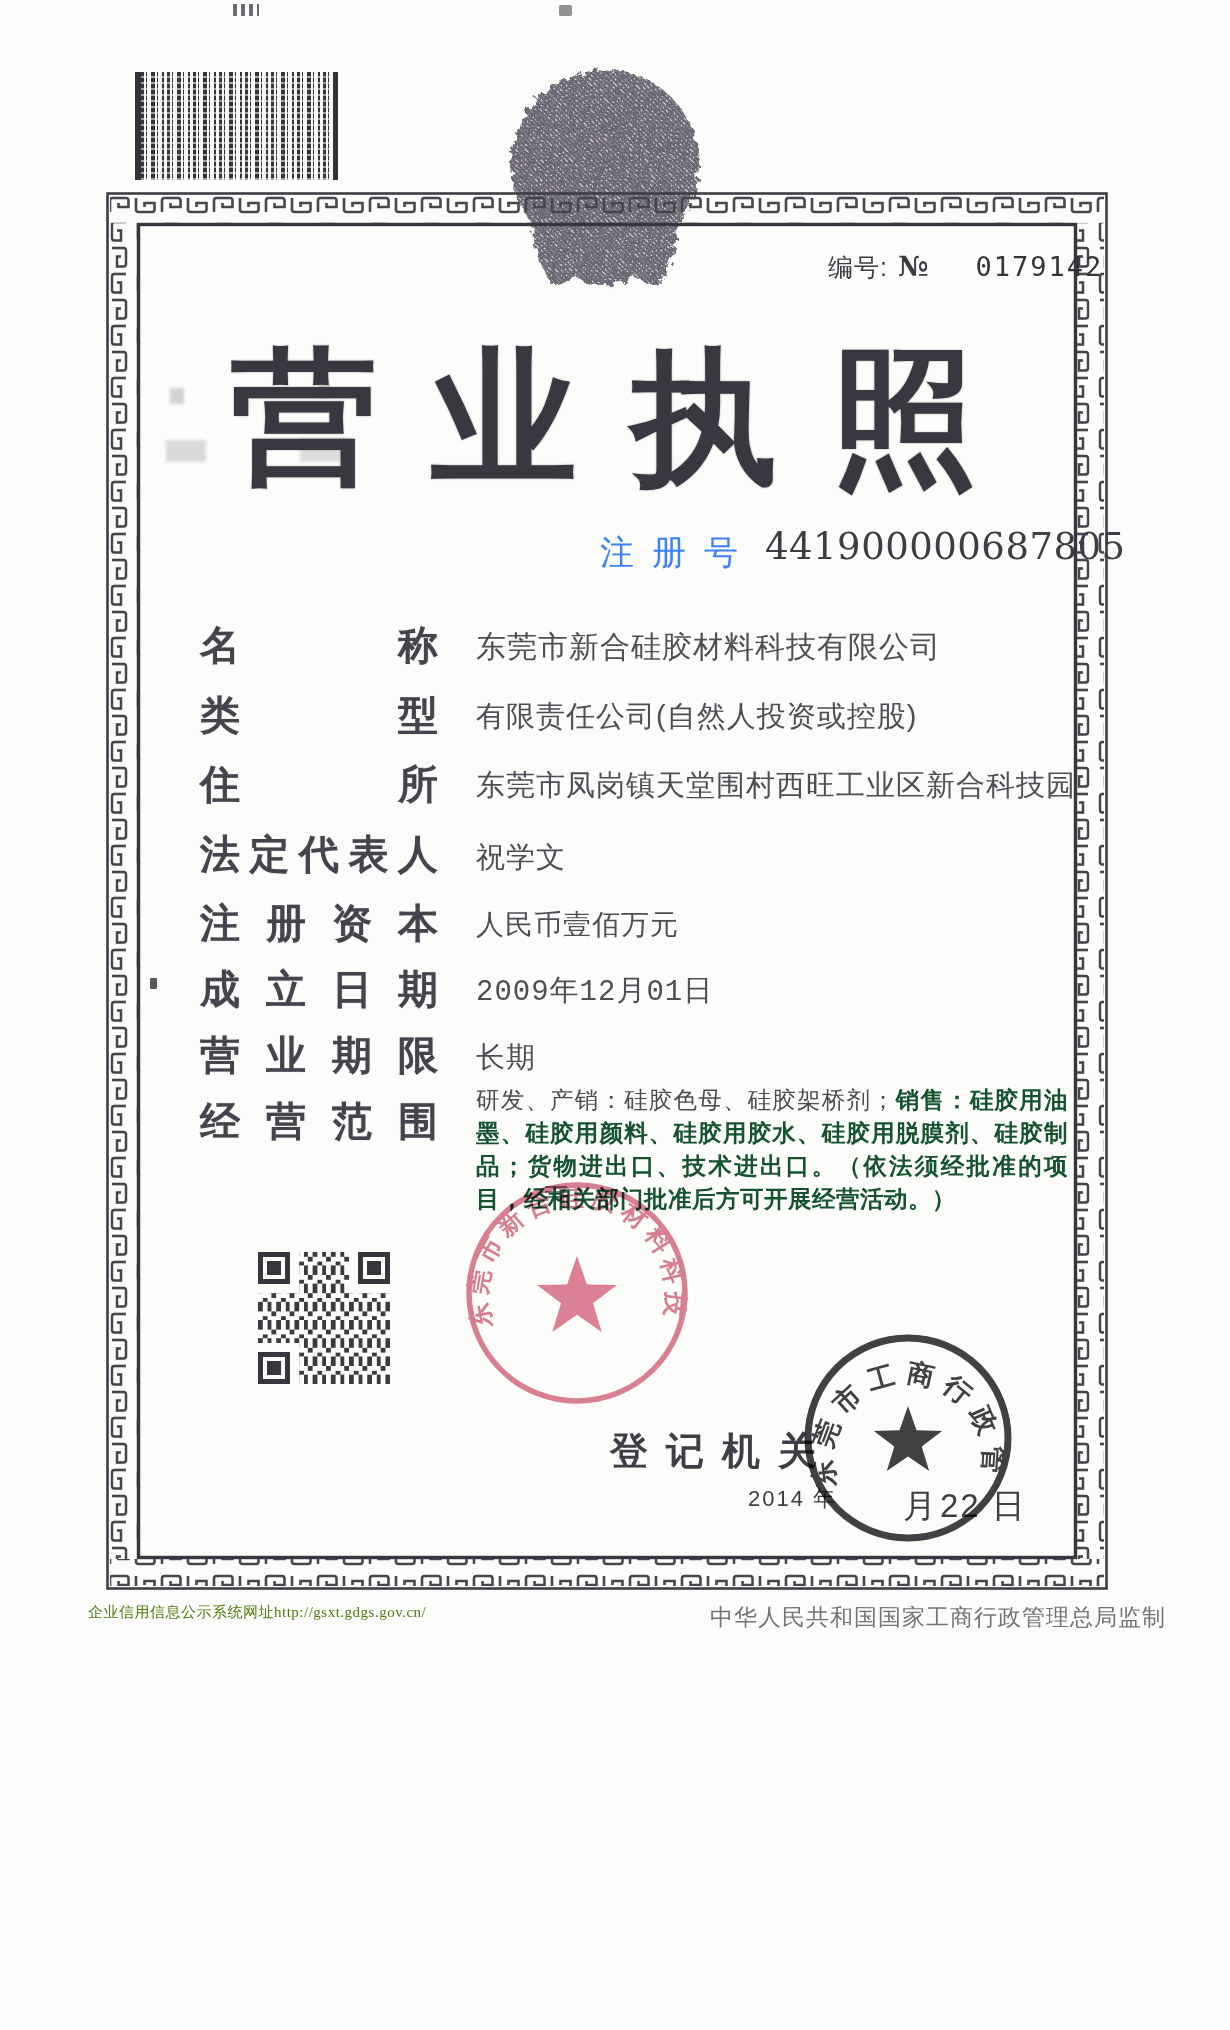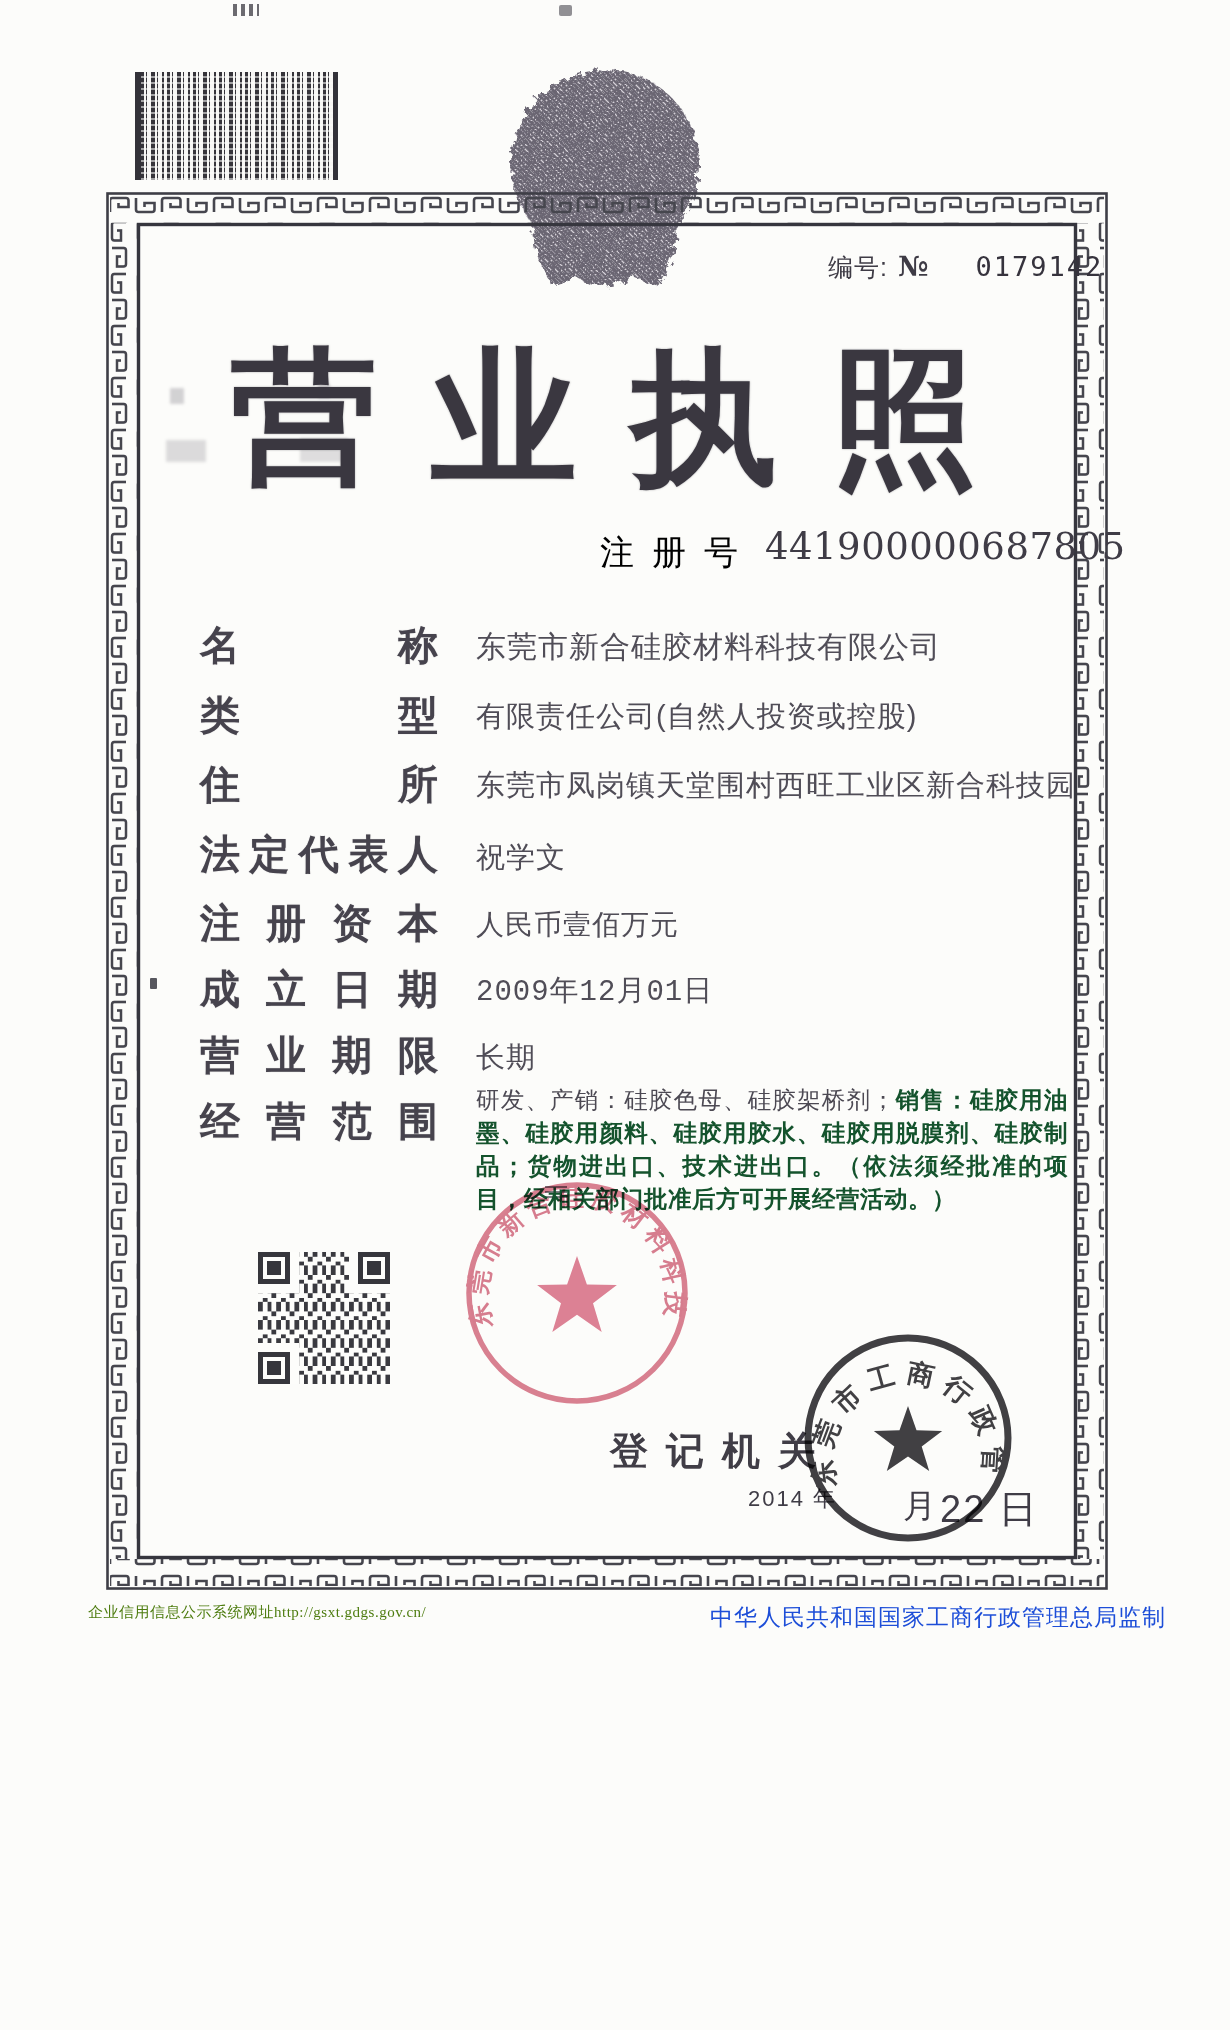--- a/index.html
+++ b/index.html
@@ -21,21 +21,21 @@
   .serial{left:828px;top:250px;font-size:25px;color:#3e3b45;letter-spacing:1px;white-space:nowrap;}
   .serial .sym{font-family:"DejaVu Serif",serif;font-weight:700;font-size:28px;padding:0 6px 0 10px;}
   .serial .num{font-family:"DejaVu Sans Mono",monospace;font-size:27px;letter-spacing:2px;color:#36333d;margin-left:40px;}
 
   
   .title{left:126px;top:334px;width:930px;text-align:center;font-size:146px;line-height:1.15;
          font-weight:700;letter-spacing:54px;padding-left:40px;color:#3a3740;
          text-shadow:0 0 2px rgba(58,55,64,.45);white-space:nowrap;}
 
   
-  .reg-label{left:600px;top:530px;font-size:34px;letter-spacing:18px;color:#000000;white-space:nowrap;}
+  .reg-label{left:600px;top:530px;font-size:34px;letter-spacing:18px;color:#3b82f6;white-space:nowrap;}
   .reg-num{left:765px;top:525px;font-size:37px;font-family:"DejaVu Serif",serif;color:#3f3c46;letter-spacing:.5px;}
 
   
   .flabel{left:200px;width:238px;display:flex;justify-content:space-between;
           font-size:40px;font-weight:600;color:#46434d;text-shadow:0 0 1px rgba(70,67,77,.4);}
   .fvalue{left:476px;font-size:29px;color:#504d57;white-space:nowrap;letter-spacing:1px;}
   .r0l{top:618px}.r0v{top:627px;font-size:30px}
   .r1l{top:688px}.r1v{top:697px}
   .r2l{top:757px}.r2v{top:766px}
   .r3l{top:827px}.r3v{top:838px}
@@ -47,26 +47,26 @@
          white-space:normal;letter-spacing:.5px;text-align:justify;}
   .scope .b2{font-weight:600;color:#14532d;}
 
   
   .qr{left:258px;top:1252px;}
   .seal-red{left:462px;top:1178px;mix-blend-mode:multiply;}
   .seal-black{left:800px;top:1330px;mix-blend-mode:multiply;}
   .registry-label{left:610px;top:1426px;font-size:38px;font-weight:600;letter-spacing:18px;color:#403d46;white-space:nowrap;}
   .d-year{left:748px;top:1484px;font-size:22px;color:#3f3c46;}
   .d-month{left:903px;top:1484px;font-size:33px;color:#3f3c46;}
-  .d-day{left:940px;top:1484px;font-size:38px;color:#3f3c46;}
+  .d-day{left:940px;top:1484px;font-size:33px;color:#3f3c46;}
   .date-txt{font-family:"Liberation Sans",sans-serif;letter-spacing:2px;}
 
   
   .footer-left{left:88px;top:1603px;font-size:15px;color:#4d7c0f;letter-spacing:.5px;font-family:Liberation Serif, serif;}
-  .footer-right{left:710px;top:1602px;font-size:23px;color:#1d4ed8;letter-spacing:1px;}
+  .footer-right{left:710px;top:1602px;font-size:23px;color:#737373;letter-spacing:1px;}
 
   
   .speck{background:#4a4750;border-radius:2px;opacity:.8;}
   .sp1{left:233px;top:4px;width:26px;height:12px;opacity:.75;background:
        repeating-linear-gradient(90deg,#3c3a42 0 4px,transparent 4px 8px);}
   .sp2{left:559px;top:5px;width:13px;height:11px;opacity:.6;}
   .smudge{background:#6a6772;filter:blur(1.5px);opacity:.28;}
   .sm1{left:170px;top:388px;width:14px;height:16px;}
   .sm2{left:318px;top:384px;width:12px;height:14px;}
   .sm3{left:166px;top:440px;width:40px;height:22px;opacity:.22;}

